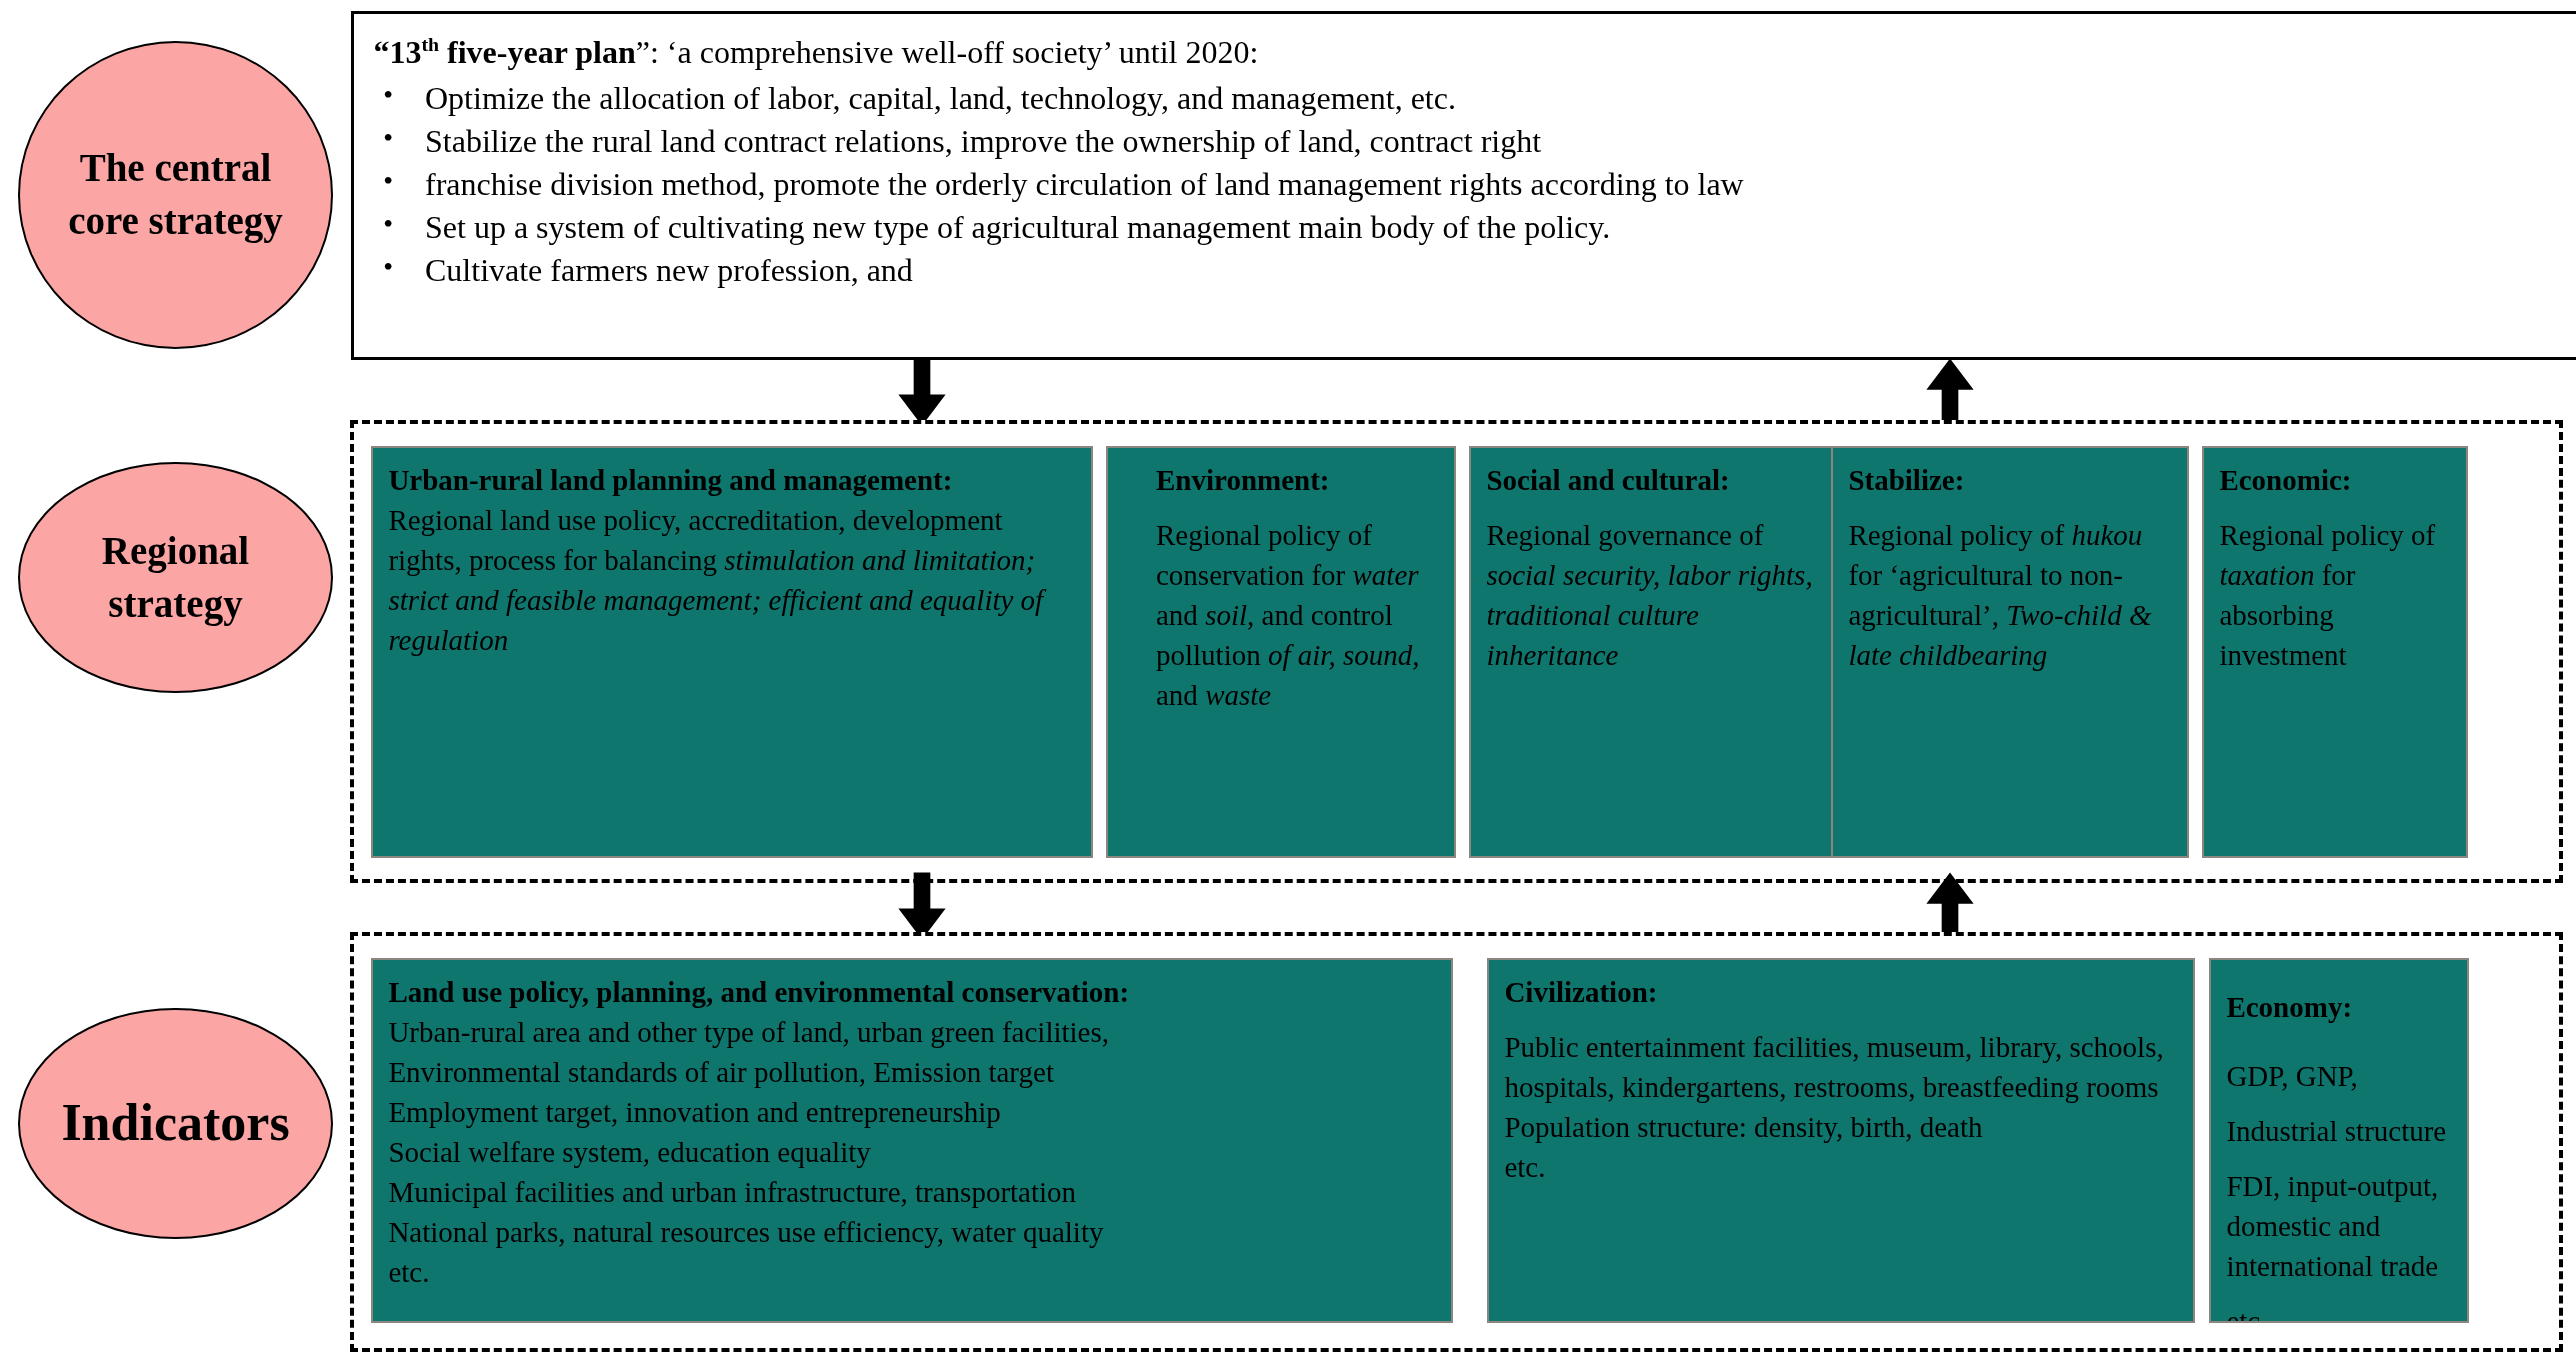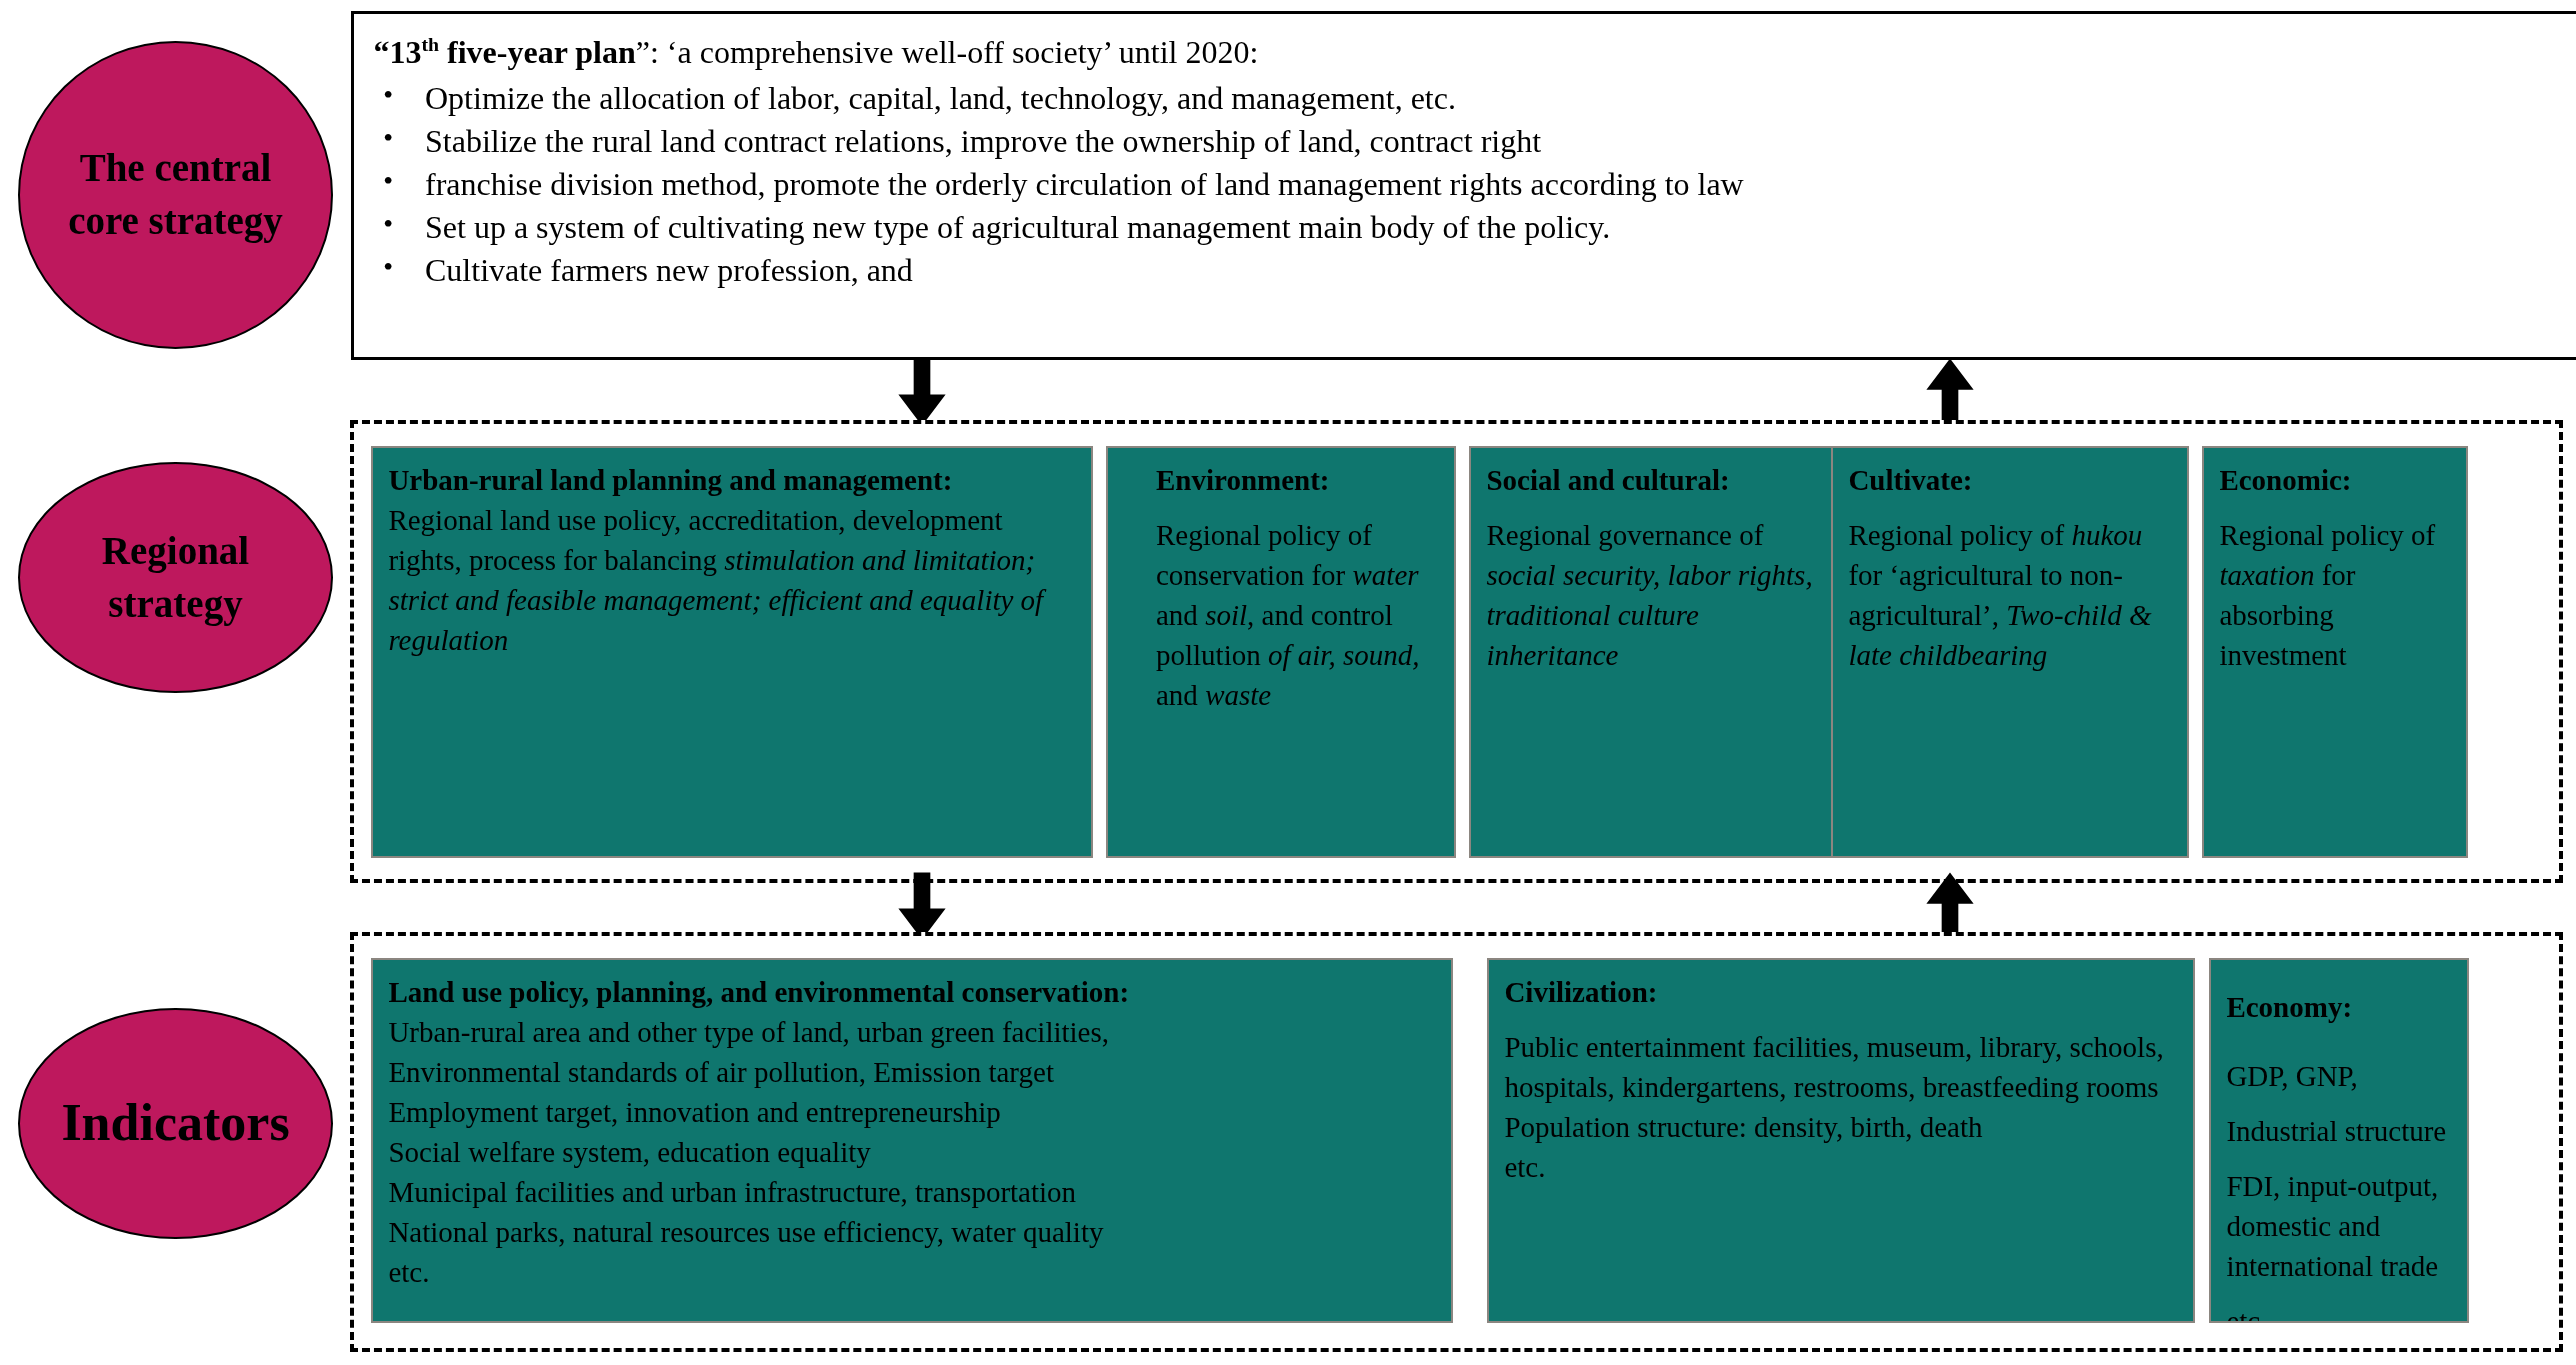--- a/index.html
+++ b/index.html
@@ -16,21 +16,21 @@
     overflow: hidden;
   }
 
   .stage { position: absolute; left: 0; top: 0; width: 2576px; height: 1365px; }
 
   
   .ellipse {
     position: absolute;
     border: 2.8px solid #000;
     border-radius: 50%;
-    background: #be185d;
+    background: #fca5a5;
     display: flex;
     align-items: center;
     justify-content: center;
     text-align: center;
     font-weight: bold;
     line-height: 1.35;
     box-sizing: border-box;
   }
   .ellipse .etext { display: block; padding: 0 12.6px; }
 
@@ -176,21 +176,21 @@
     <p class="sb-title">Environment:</p>
     <p class="sb-body"><span class="gap"></span><span>Regional policy of conservation for </span><i>water</i><span> and </span><i>soil</i><span>, and control pollution </span><i>of air, sound,</i><span> and </span><i>waste</i></p>
   </div>
 
   <div class="subbox" id="rb-3">
     <p class="sb-title">Social and cultural:</p>
     <p class="sb-body"><span class="gap"></span><span>Regional governance of </span><i>social security, labor rights, traditional culture inheritance</i></p>
   </div>
 
   <div class="subbox" id="rb-4">
-    <p class="sb-title">Cultivate:</p>
+    <p class="sb-title">Stabilize:</p>
     <p class="sb-body"><span class="gap"></span><span>Regional policy of </span><i>hukou</i><span> for ‘agricultural to non-agricultural’, </span><i>Two-child &amp; late childbearing</i></p>
   </div>
 
   <div class="subbox" id="rb-5">
     <p class="sb-title">Economic:</p>
     <p class="sb-body"><span class="gap"></span><span>Regional policy of </span><i>taxation</i><span> for absorbing investment</span></p>
   </div>
 
   <div class="arrow" id="arrow-down-2">
     <svg width="50" height="69" viewBox="0 0 72 98" xmlns="http://www.w3.org/2000/svg">

